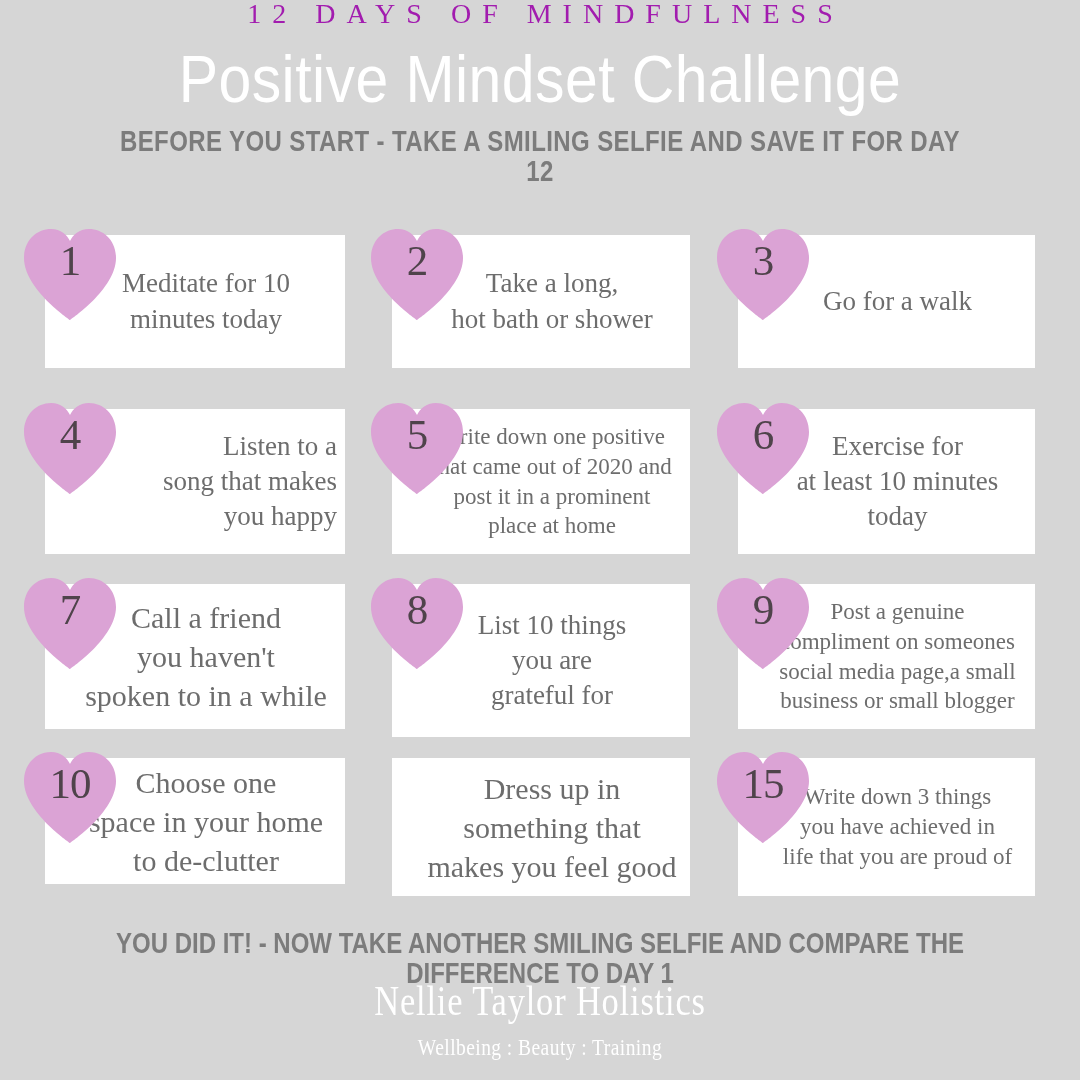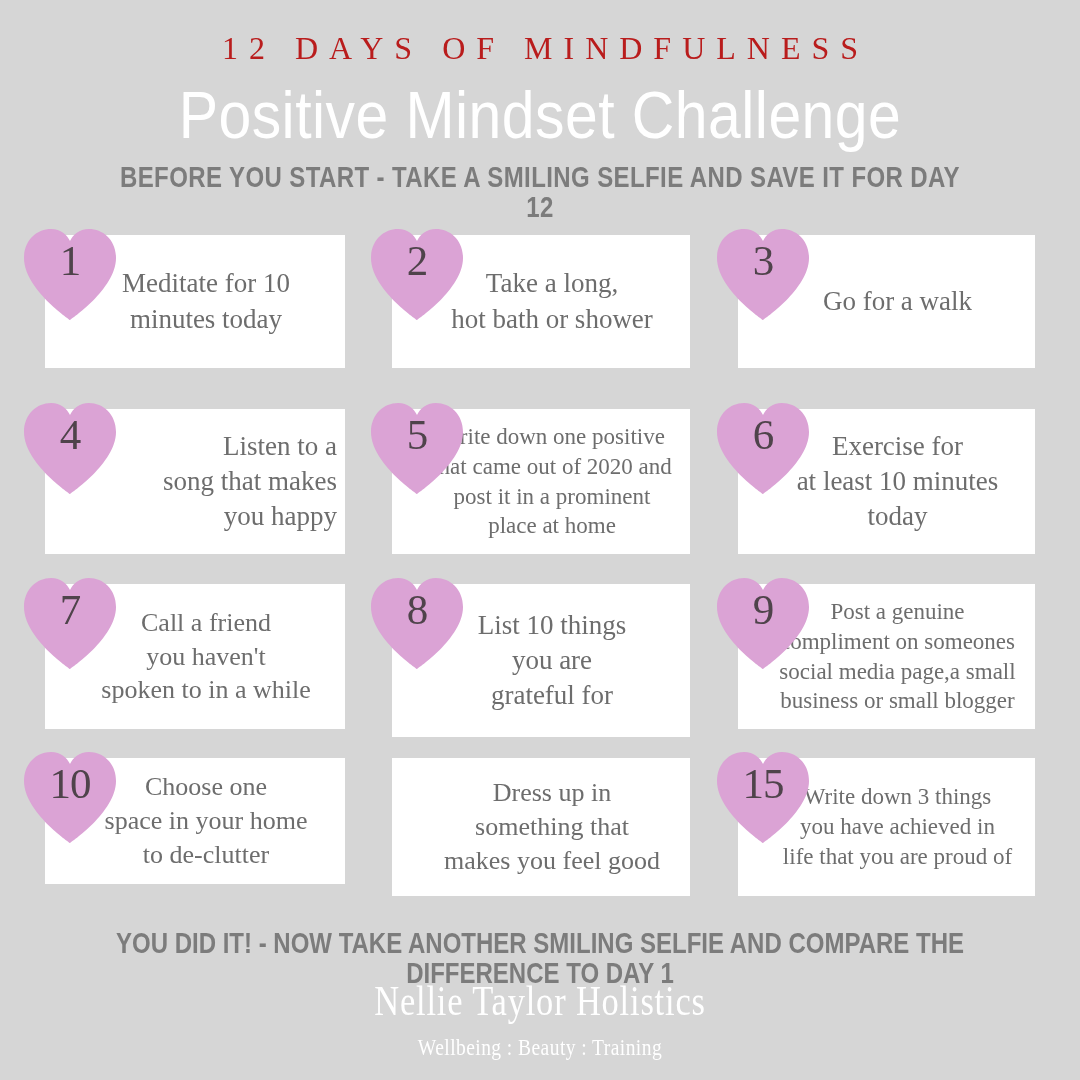--- a/index.html
+++ b/index.html
@@ -18,24 +18,23 @@
     width: 1080px;
     height: 1080px;
     background: #d6d6d6;
   }
 
   
   .header { position: absolute; left: 0; top: 0; width: 1080px; text-align: center; }
 
   .eyebrow {
     font-family: "Liberation Serif", serif;
-    font-size: 32px;
+    font-size: 28px;
     letter-spacing: 11px;
-    color: #b91c1c;
-    margin-top: 32px;
+    color: #a21caf;
     line-height: 1;
     text-indent: 11px;
   }
   .title {
     font-family: "Liberation Sans", sans-serif;
     font-weight: 300;
     font-size: 67px;
     color: #ffffff;
     line-height: 1.05;
     margin-top: 16px;
@@ -70,21 +69,21 @@
   }
   .card-text {
     font-family: "Liberation Serif", serif;
     color: #6d6d6d;
     line-height: 1.30;
     width: 100%;
     padding: 0 8px 0 30px;
     box-sizing: border-box;
   }
   .t-lg  { font-size: 27px; }
-  .t-md  { font-size: 26px; }
+  .t-md  { font-size: 30px; }
   .t-sm  { font-size: 23px; }
 
   .heart {
     position: absolute;
     width: 100px;
     height: 100px;
     z-index: 3;
   }
   .heart svg { display: block; width: 100%; height: 100%; }
   .heart .num {

